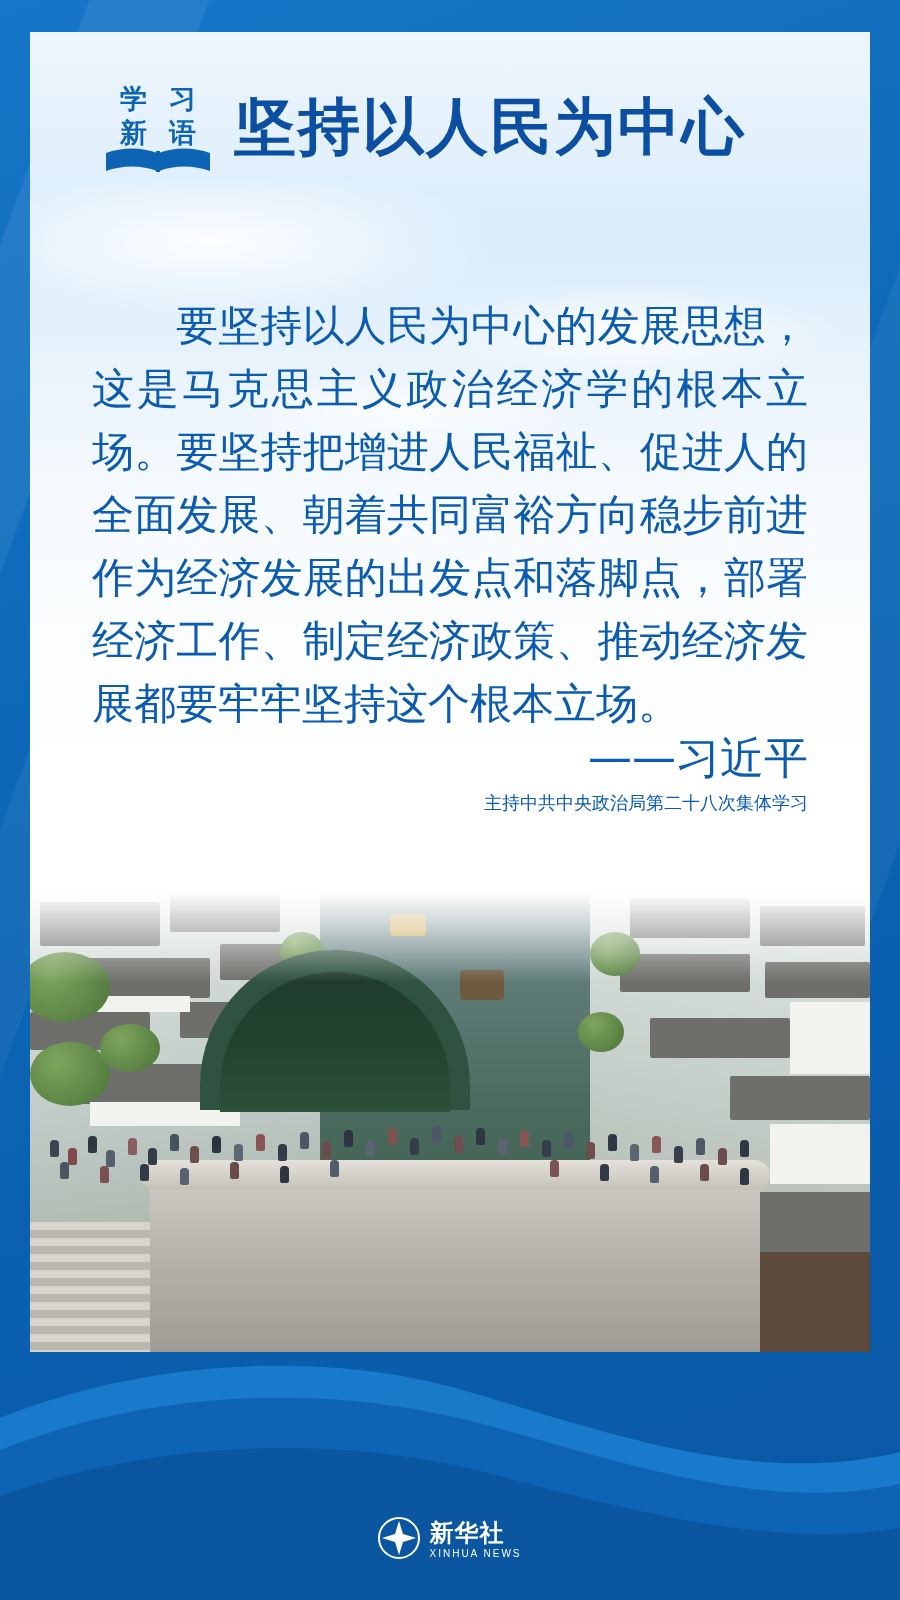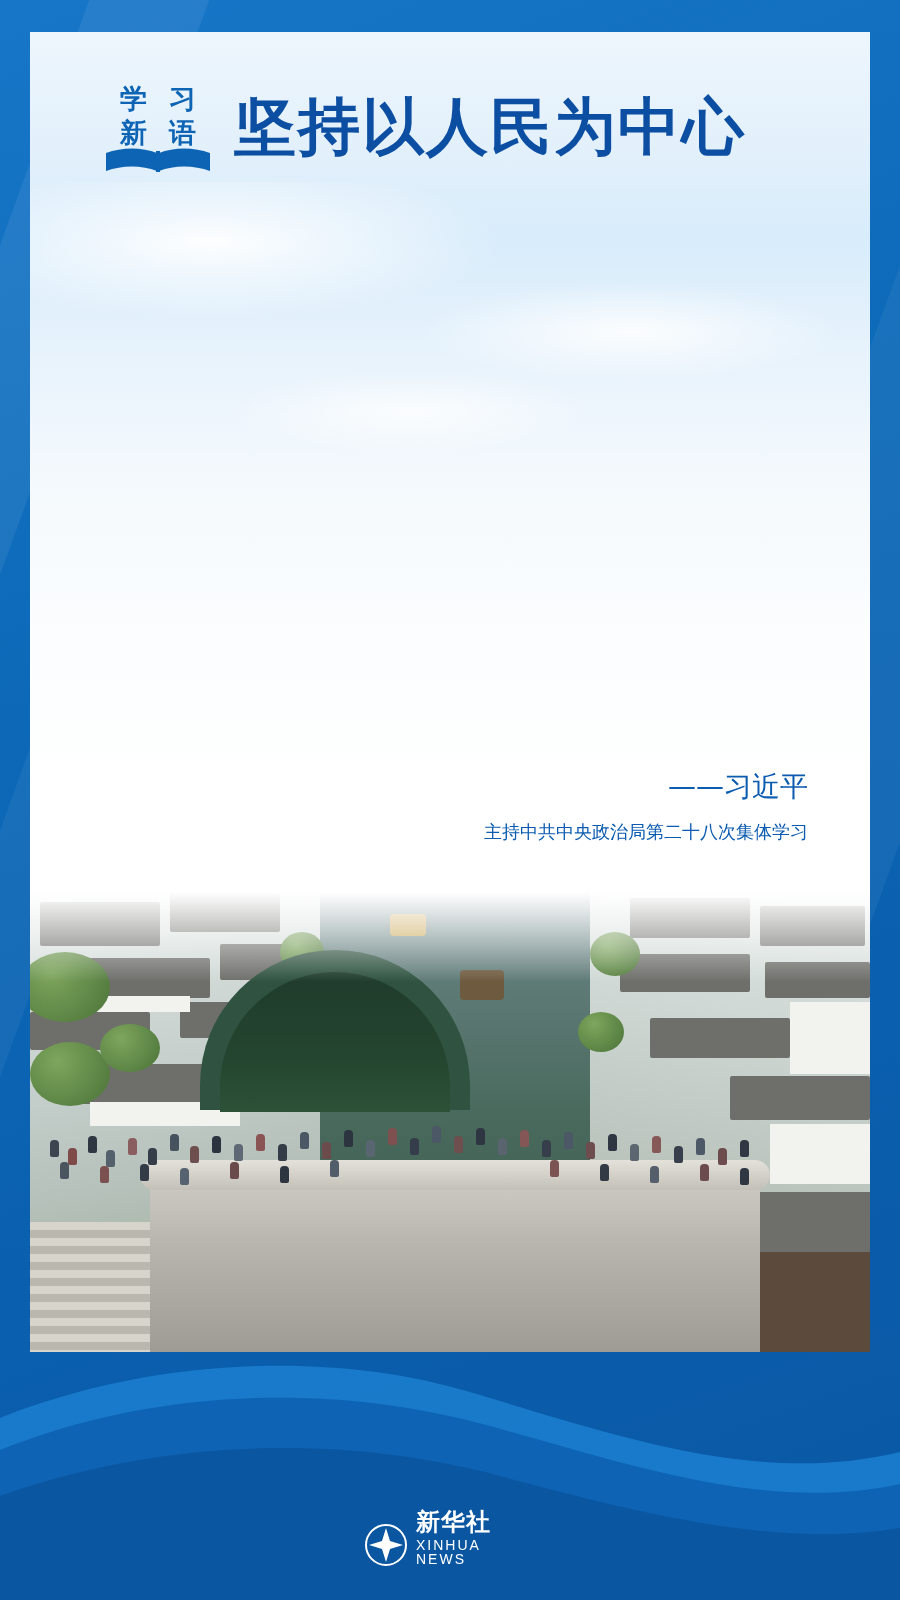--- a/index.html
+++ b/index.html
@@ -140,25 +140,24 @@
   .attribution {
     position: absolute;
     right: 62px;
     top: 700px;
     width: 560px;
     text-align: right;
     color: #0b5bb0;
     font-family: "DejaVu Sans", "Liberation Sans", sans-serif;
   }
   .attr-name {
-    font-size: 28px;
+    font-size: 44px;
     line-height: 52px;
     font-weight: 500;
     white-space: nowrap;
-    margin-top: 29px;
   }
   .attr-date {
     font-size: 27px;
     line-height: 38px;
     margin-top: 6px;
   }
   .attr-event {
     font-size: 18px;
     line-height: 38px;
   }
@@ -307,21 +306,21 @@
   .xh-text { display: flex; flex-direction: column; line-height: 1; }
   .xh-cn {
     font-family: "DejaVu Serif", "Liberation Serif", serif;
     font-size: 24px;
     font-weight: bold;
     color: #ffffff;
     letter-spacing: 1px;
   }
   .xh-en {
     font-family: "Liberation Sans", sans-serif;
-    font-size: 14px;
+    font-size: 10px;
     color: #ffffff;
     letter-spacing: 2px;
     margin-top: 4px;
   }
 </style>
 </head>
 <body>
 
 <div id="poster">
 
@@ -345,20 +344,21 @@
           <span>学</span>
           <span>习</span>
           <span>新</span>
           <span>语</span>
         </div>
       </div>
 
       <div class="title">坚持以人民为中心</div>
     </div>
 
+    <div class="quote">要坚持以人民为中心的发展思想，这是马克思主义政治经济学的根本立场。要坚持把增进人民福祉、促进人的全面发展、朝着共同富裕方向稳步前进作为经济发展的出发点和落脚点，部署经济工作、制定经济政策、推动经济发展都要牢牢坚持这个根本立场。</div>
 
     <div class="attribution">
       <div class="attr-name">——习近平</div>
       <div class="attr-event">主持中共中央政治局第二十八次集体学习</div>
     </div>
 
     <div class="photo">
       <div class="town-left"></div>
       <div class="town-right"></div>
       <div class="water"></div>

